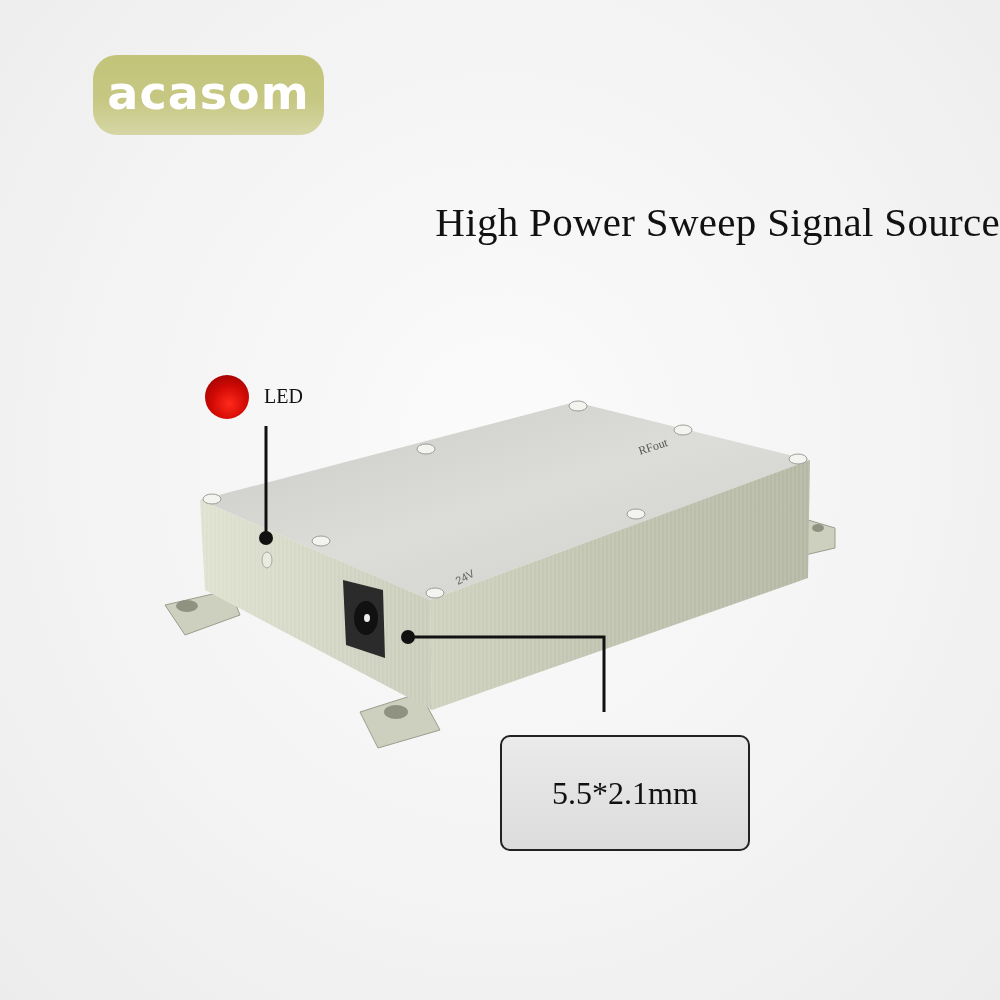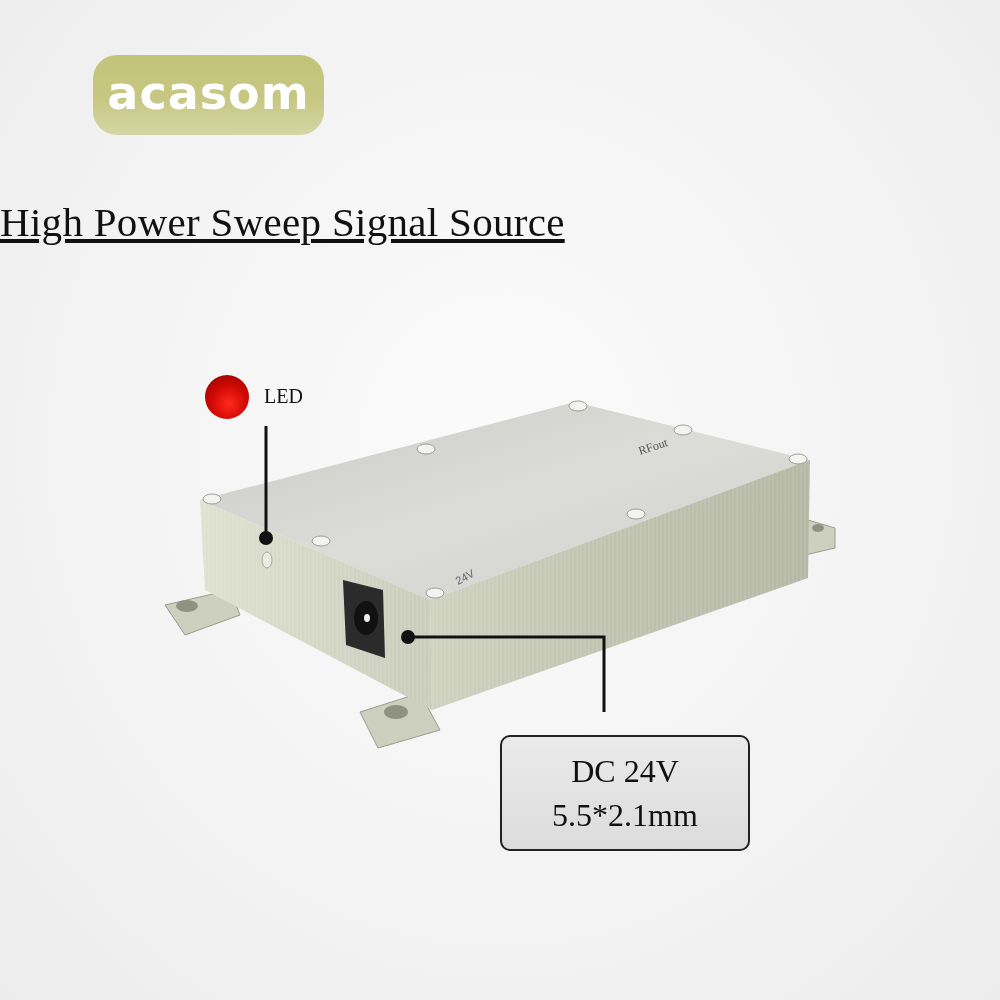--- a/index.html
+++ b/index.html
@@ -12,22 +12,22 @@
     position: absolute; left: 57px; top: 55px; width: 231px; height: 80px;
     border-radius: 24px;
     background: linear-gradient(180deg, #c3c47a 0%, #c6c782 55%, #d6d6a6 100%);
     display: flex; align-items: center; justify-content: center; margin-left: 36px;
   }
   .logo span {
     color: #ffffff; font-family: "DejaVu Sans", "Liberation Sans", sans-serif;
     font-size: 46px; font-weight: bold; letter-spacing: 1px; margin-top: -4px;
   }
   .title {
-    position: absolute; left: 0; width: 1000px; top: 198px; text-align: left;
-    font-size: 41px; color: #111; letter-spacing: 0.3px; text-decoration: underline;
+    position: absolute; left: 0; width: 1000px; top: 198px; text-align: right;
+    font-size: 41px; color: #111; letter-spacing: 0.3px;
   }
   .led-dot {
     position: absolute; left: 205px; top: 375px; width: 44px; height: 44px; border-radius: 50%;
     background: radial-gradient(circle at 55% 65%, #ff2a1a 0%, #d20a05 45%, #8a0000 100%);
   }
   .led-label {
     position: absolute; left: 264px; top: 385px; font-size: 20px; color: #111;
   }
   .device { position: absolute; left: 0; top: 0; width: 1000px; height: 1000px; }
   .spec-box {
@@ -110,15 +110,14 @@
   <ellipse cx="367" cy="618" rx="3" ry="4" fill="#eee"></ellipse>
 
   <line x1="266" y1="426" x2="266" y2="536" stroke="#111" stroke-width="3"></line>
   <circle cx="266" cy="538" r="7" fill="#111"></circle>
 
   <circle cx="408" cy="637" r="7" fill="#111"></circle>
   <polyline points="408,637 604,637 604,712" fill="none" stroke="#111" stroke-width="3"></polyline>
 </svg>
 
 <div class="spec-box">
-  <div>DC 24V</div>
   <div>5.5*2.1mm</div>
 </div>
 
 </body></html>

